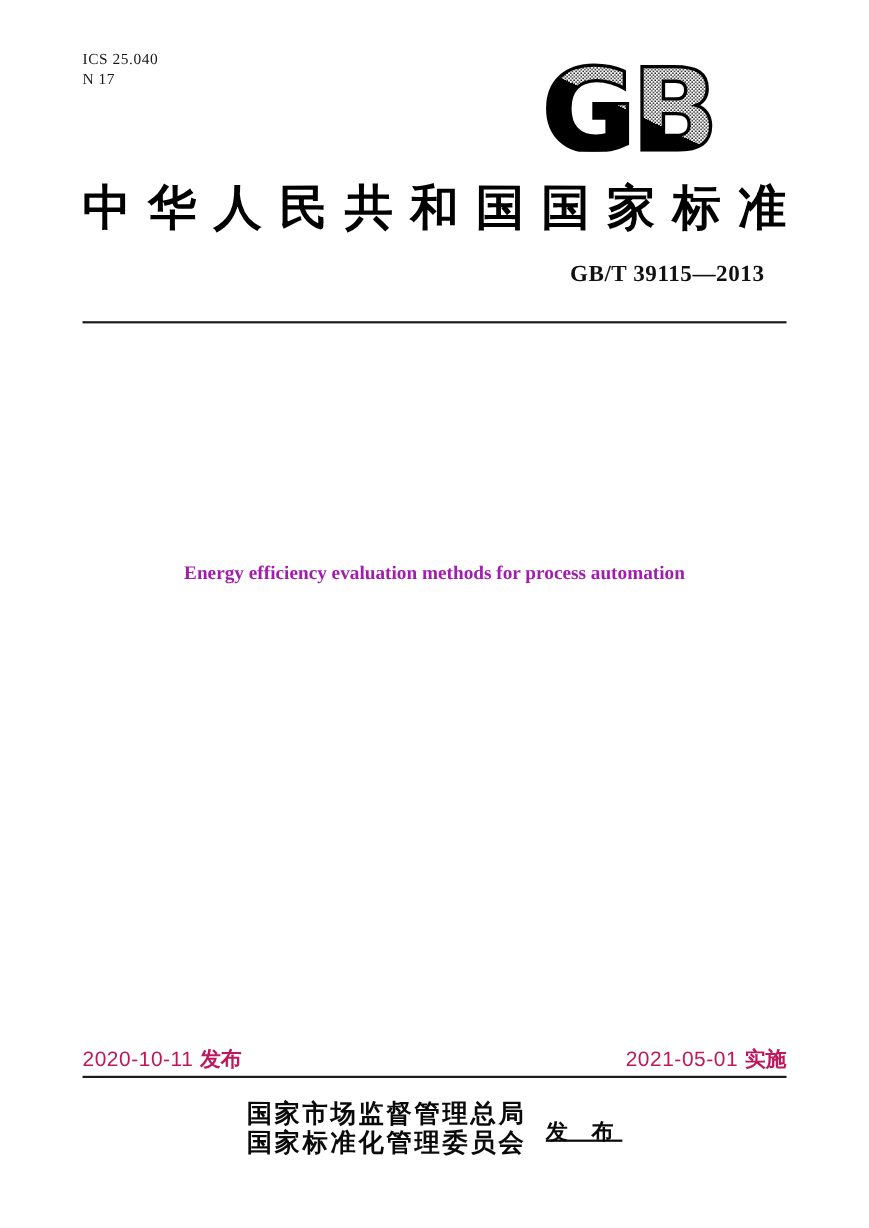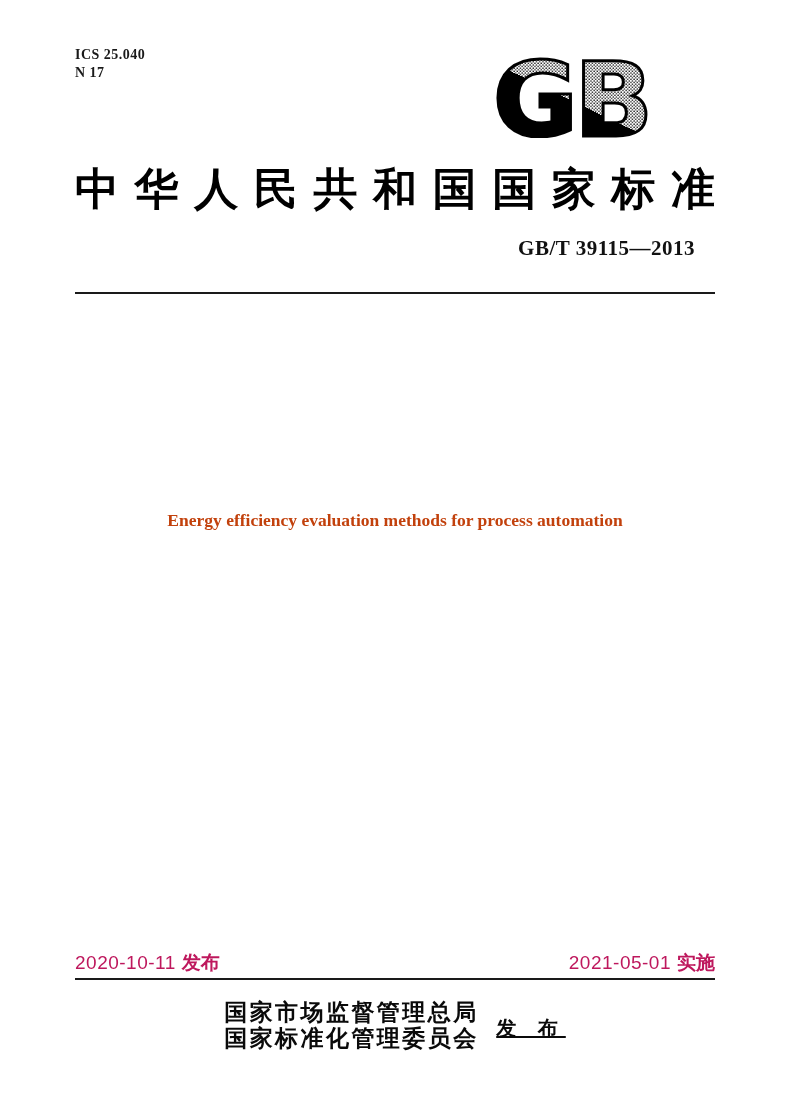--- a/index.html
+++ b/index.html
@@ -13,21 +13,21 @@
     font-family: "Liberation Serif", serif;
     overflow: hidden;
   }
 
   
   .ics-block {
     position: absolute;
     left: 75px;
     top: 46px;
     font-family: "Liberation Serif", serif;
-    font-weight: bold;
+    font-weight: normal;
     font-size: 14px;
     line-height: 1.3;
     letter-spacing: 0.5px;
     color: #1a1a1a;
   }
 
   
   .gb-logo {
     position: absolute;
     left: 486px;
@@ -91,21 +91,21 @@
 
   .title-en {
     position: absolute;
     left: 0;
     top: 510px;
     width: 790px;
     text-align: center;
     font-family: "Liberation Serif", serif;
     font-weight: bold;
     font-size: 17.5px;
-    color: #c2410c;
+    color: #a21caf;
   }
 
   .dates-row {
     position: absolute;
     left: 75px;
     top: 950px;
     width: 640px;
     display: flex;
     justify-content: space-between;
     font-family: "Liberation Sans", sans-serif;

